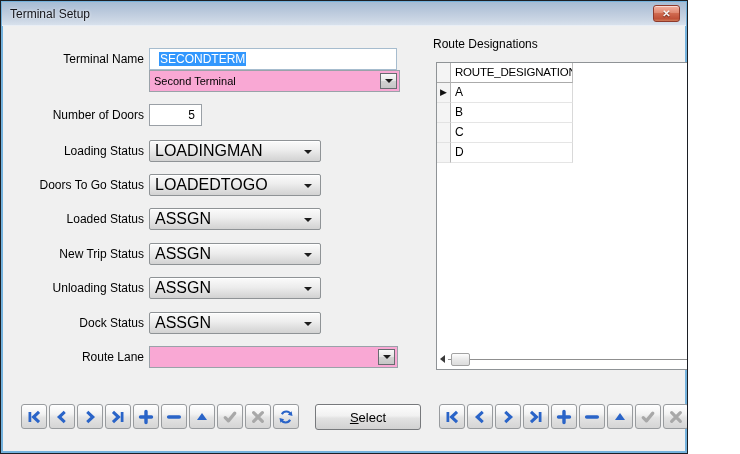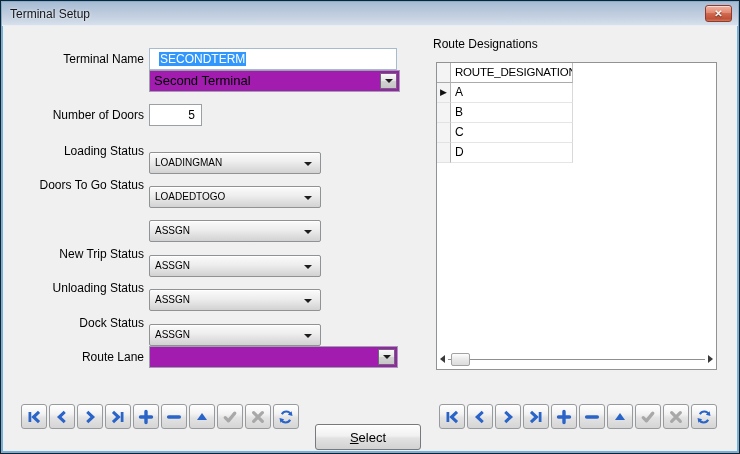--- a/index.html
+++ b/index.html
@@ -1,19 +1,19 @@
 <!DOCTYPE html>
 <html><head>
 <meta charset="utf-8">
 <style>
   * { box-sizing: border-box; margin: 0; padding: 0; }
   body { margin: 0; background: #ffffff; font-family: "Liberation Sans", sans-serif; }
 
   .window {
-    position: relative; width: 740px; height: 454px;
+    position: relative; width: 688px; height: 454px;
     background: #f0f0f0;
     border: 1px solid #1c1f24;
     box-shadow: inset 0 0 0 2px #74b2dd;
     overflow: hidden;
   }
 
   
   .titlebar {
     position: absolute; top: 1px; left: 1px; right: 1px; height: 24px;
     background: linear-gradient(to bottom, #a6bcd4 0%, #bccadd 45%, #ccd7e5 80%, #d8e1ec 100%);
@@ -44,38 +44,38 @@
   .textbox {
     position: absolute; top: 0; height: 22px; background: #fff;
     border: 1px solid #a6bcce; font-size: 12px; line-height: 20px; padding: 0 9px;
     overflow: hidden; white-space: nowrap;
   }
   .textbox.num { border-color: #9aa0a6; text-align: right; padding-right: 6px; }
   .sel-text { background: #3297fd; color: #fff; padding: 0 1px; }
 
   
   .comboA {
-    position: absolute; top: 0; height: 22px; background: #a21caf;
-    border: 1px solid #9aa2a9; font-size: 13px; line-height: 20px;
+    position: absolute; top: 0; height: 22px; background: #f9a8d4;
+    border: 1px solid #9aa2a9; font-size: 11px; line-height: 20px;
   }
   .comboA .combo-value { position: absolute; left: 4px; top: 0; line-height: 20px; white-space: nowrap; }
   .comboA-btn {
     position: absolute; right: 2px; top: 2px; bottom: 2px; width: 17px;
     border: 1px solid #676c70;
     background: linear-gradient(to bottom, #f9f9f9 0%, #e6e6e6 48%, #d2d2d2 52%, #c6c6c6 100%);
     display: flex; align-items: center; justify-content: center;
   }
 
   
   .comboB {
-    position: absolute; left: 148px; top: 12px; width: 172px; height: 22px;
+    position: absolute; left: 148px; top: 0; width: 172px; height: 22px;
     border: 1px solid #8f9396; border-radius: 2px;
     background: linear-gradient(to bottom, #fbfbfb 0%, #ededed 45%, #dedede 75%, #d2d2d2 100%);
     box-shadow: inset 0 1px 0 #fff;
-    font-size: 10px; line-height: 20px;
+    font-size: 16px; line-height: 20px;
   }
   .comboB .combo-value { position: absolute; left: 5px; top: 0; line-height: 20px; white-space: nowrap; }
   .comboB .tri-down { position: absolute; right: 8px; top: 9px; }
 
   .tri-down {
     width: 0; height: 0; display: block;
     border-left: 4px solid transparent; border-right: 4px solid transparent;
     border-top: 4px solid #1d1d1d;
   }
 
@@ -138,21 +138,21 @@
   }
   .nav-btn .icn { width: 16px; height: 16px; color: #2a64c8; }
   .nav-btn.disabled .icn { color: #a8a8a8; }
 
   .select-btn {
     position: absolute; left: 314px; top: 403px; width: 106px; height: 26px;
     border: 1px solid #77797c; border-radius: 3px;
     background: linear-gradient(to bottom, #fdfdfd 0%, #f1f1f1 45%, #e2e2e2 55%, #d2d2d2 100%);
     box-shadow: inset 0 1px 0 rgba(255,255,255,.85);
     font-size: 13px; color: #000;
-    display: flex; align-items: center; justify-content: center; margin-top: 20px;
+    display: flex; align-items: center; justify-content: center;
   }
   .select-btn .u { text-decoration: underline; }
 
   .svg-defs { position: absolute; width: 0; height: 0; overflow: hidden; }
 </style>
 </head>
 <body>
 
 <svg class="svg-defs" aria-hidden="true">
   <defs>
@@ -236,20 +236,21 @@
 
   <div class="form-row" style="top:173px">
     <label class="field-label">Doors To Go Status</label>
     <div class="comboB">
       <span class="combo-value">LOADEDTOGO</span>
       <span class="tri-down"></span>
     </div>
   </div>
 
   <div class="form-row" style="top:207px">
+    <label class="field-label">Loaded Status</label>
     <div class="comboB">
       <span class="combo-value">ASSGN</span>
       <span class="tri-down"></span>
     </div>
   </div>
 
   <div class="form-row" style="top:242px">
     <label class="field-label">New Trip Status</label>
     <div class="comboB">
       <span class="combo-value">ASSGN</span>

